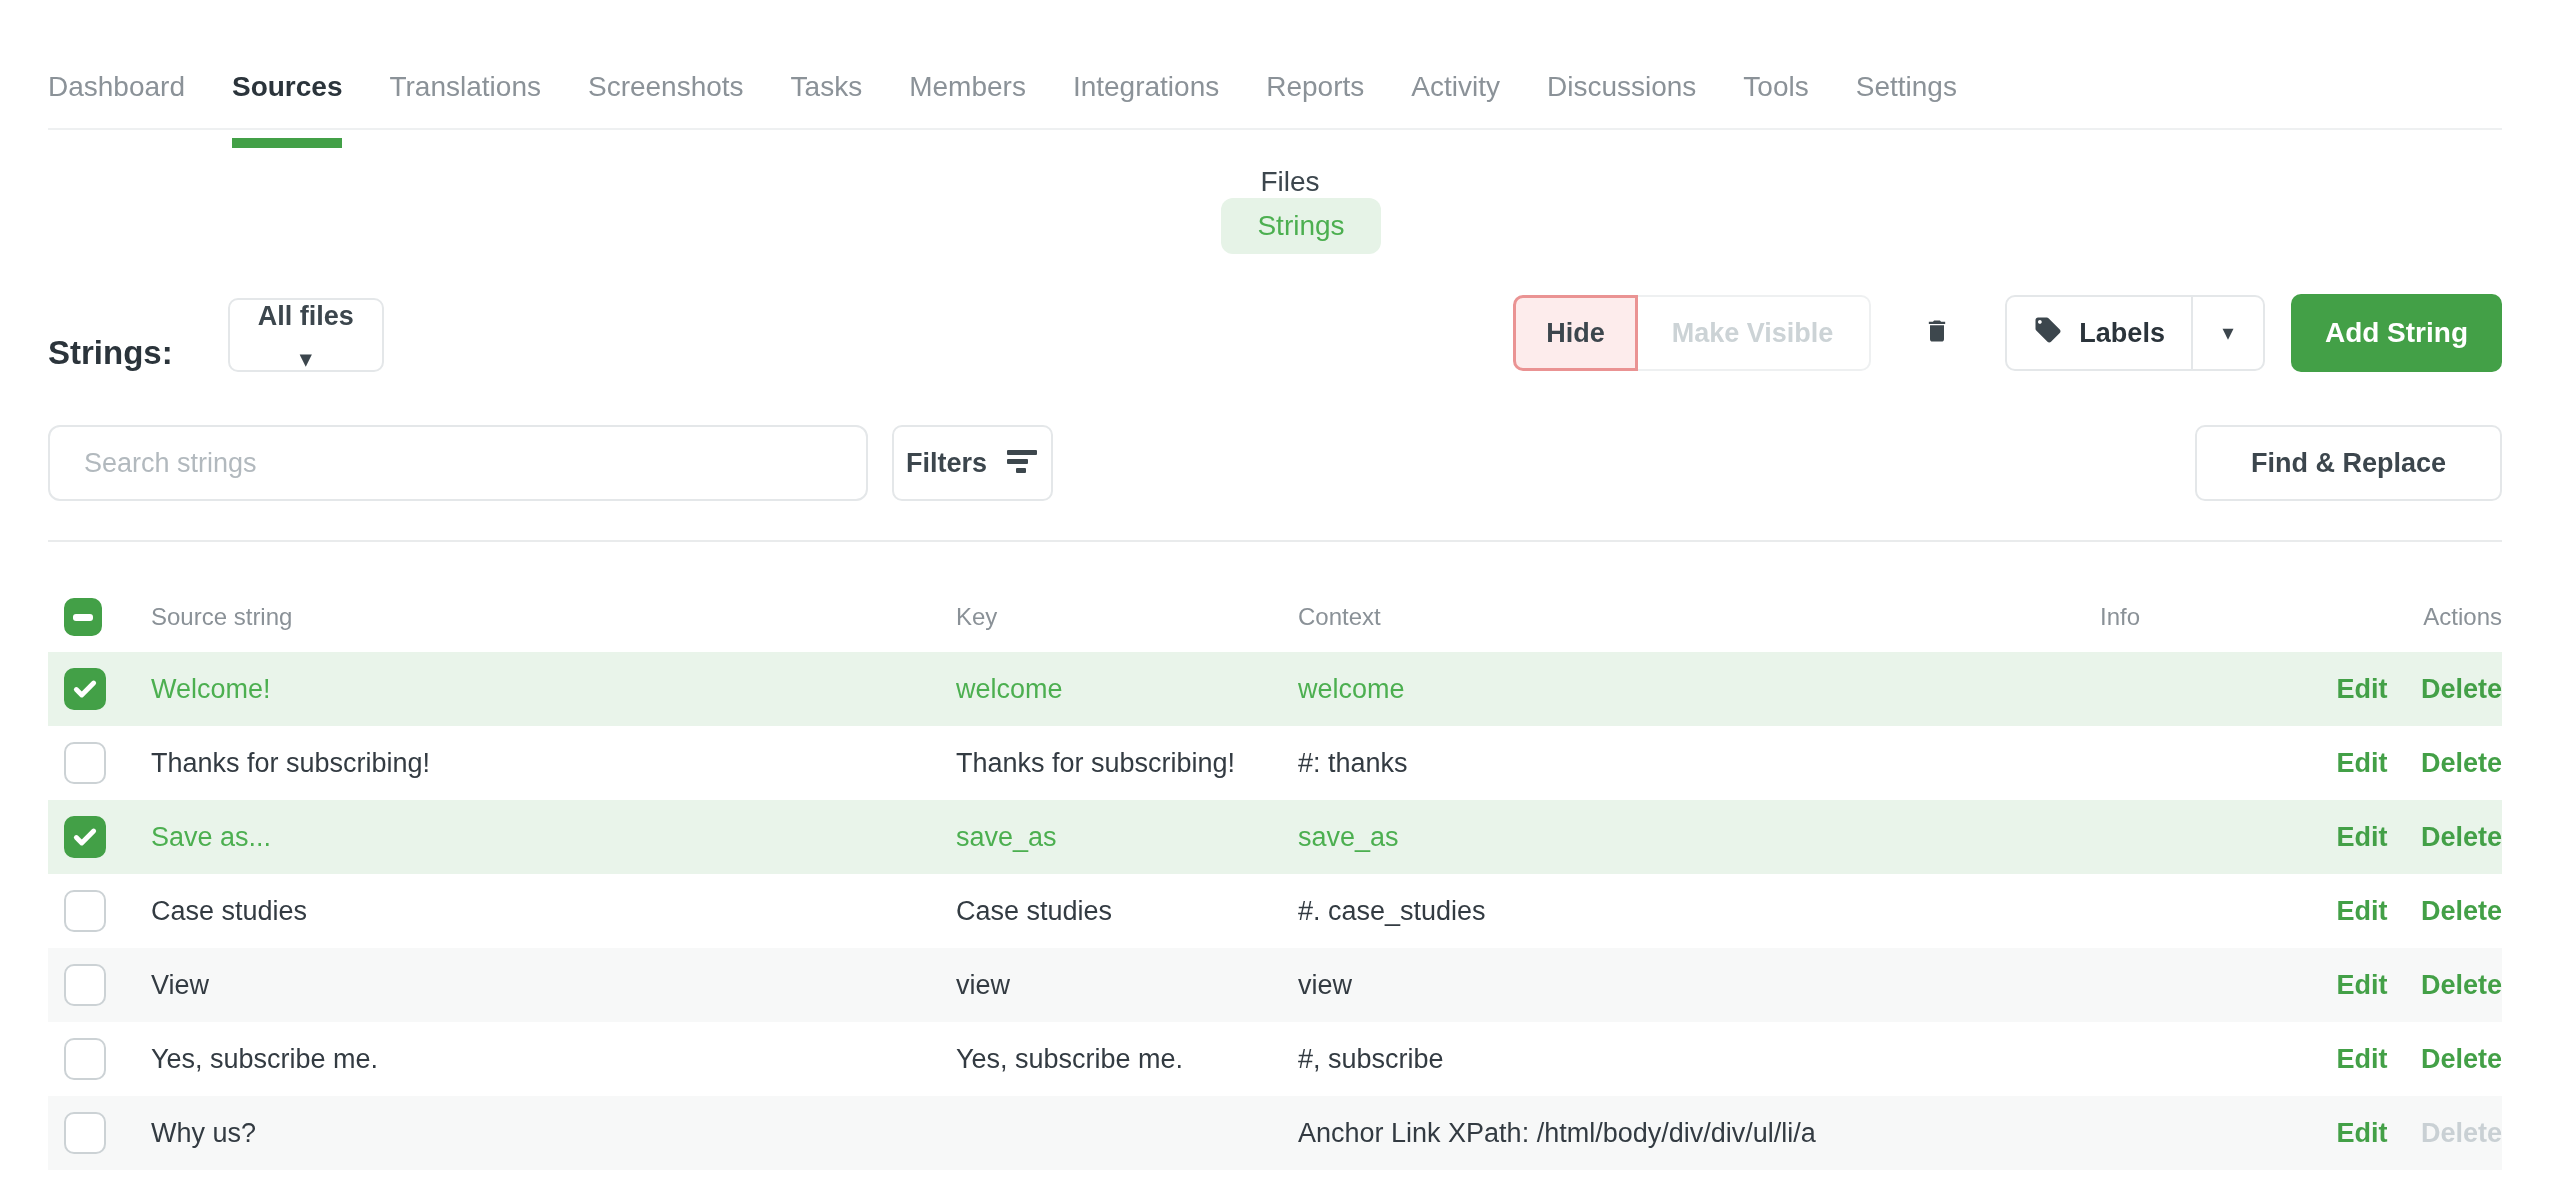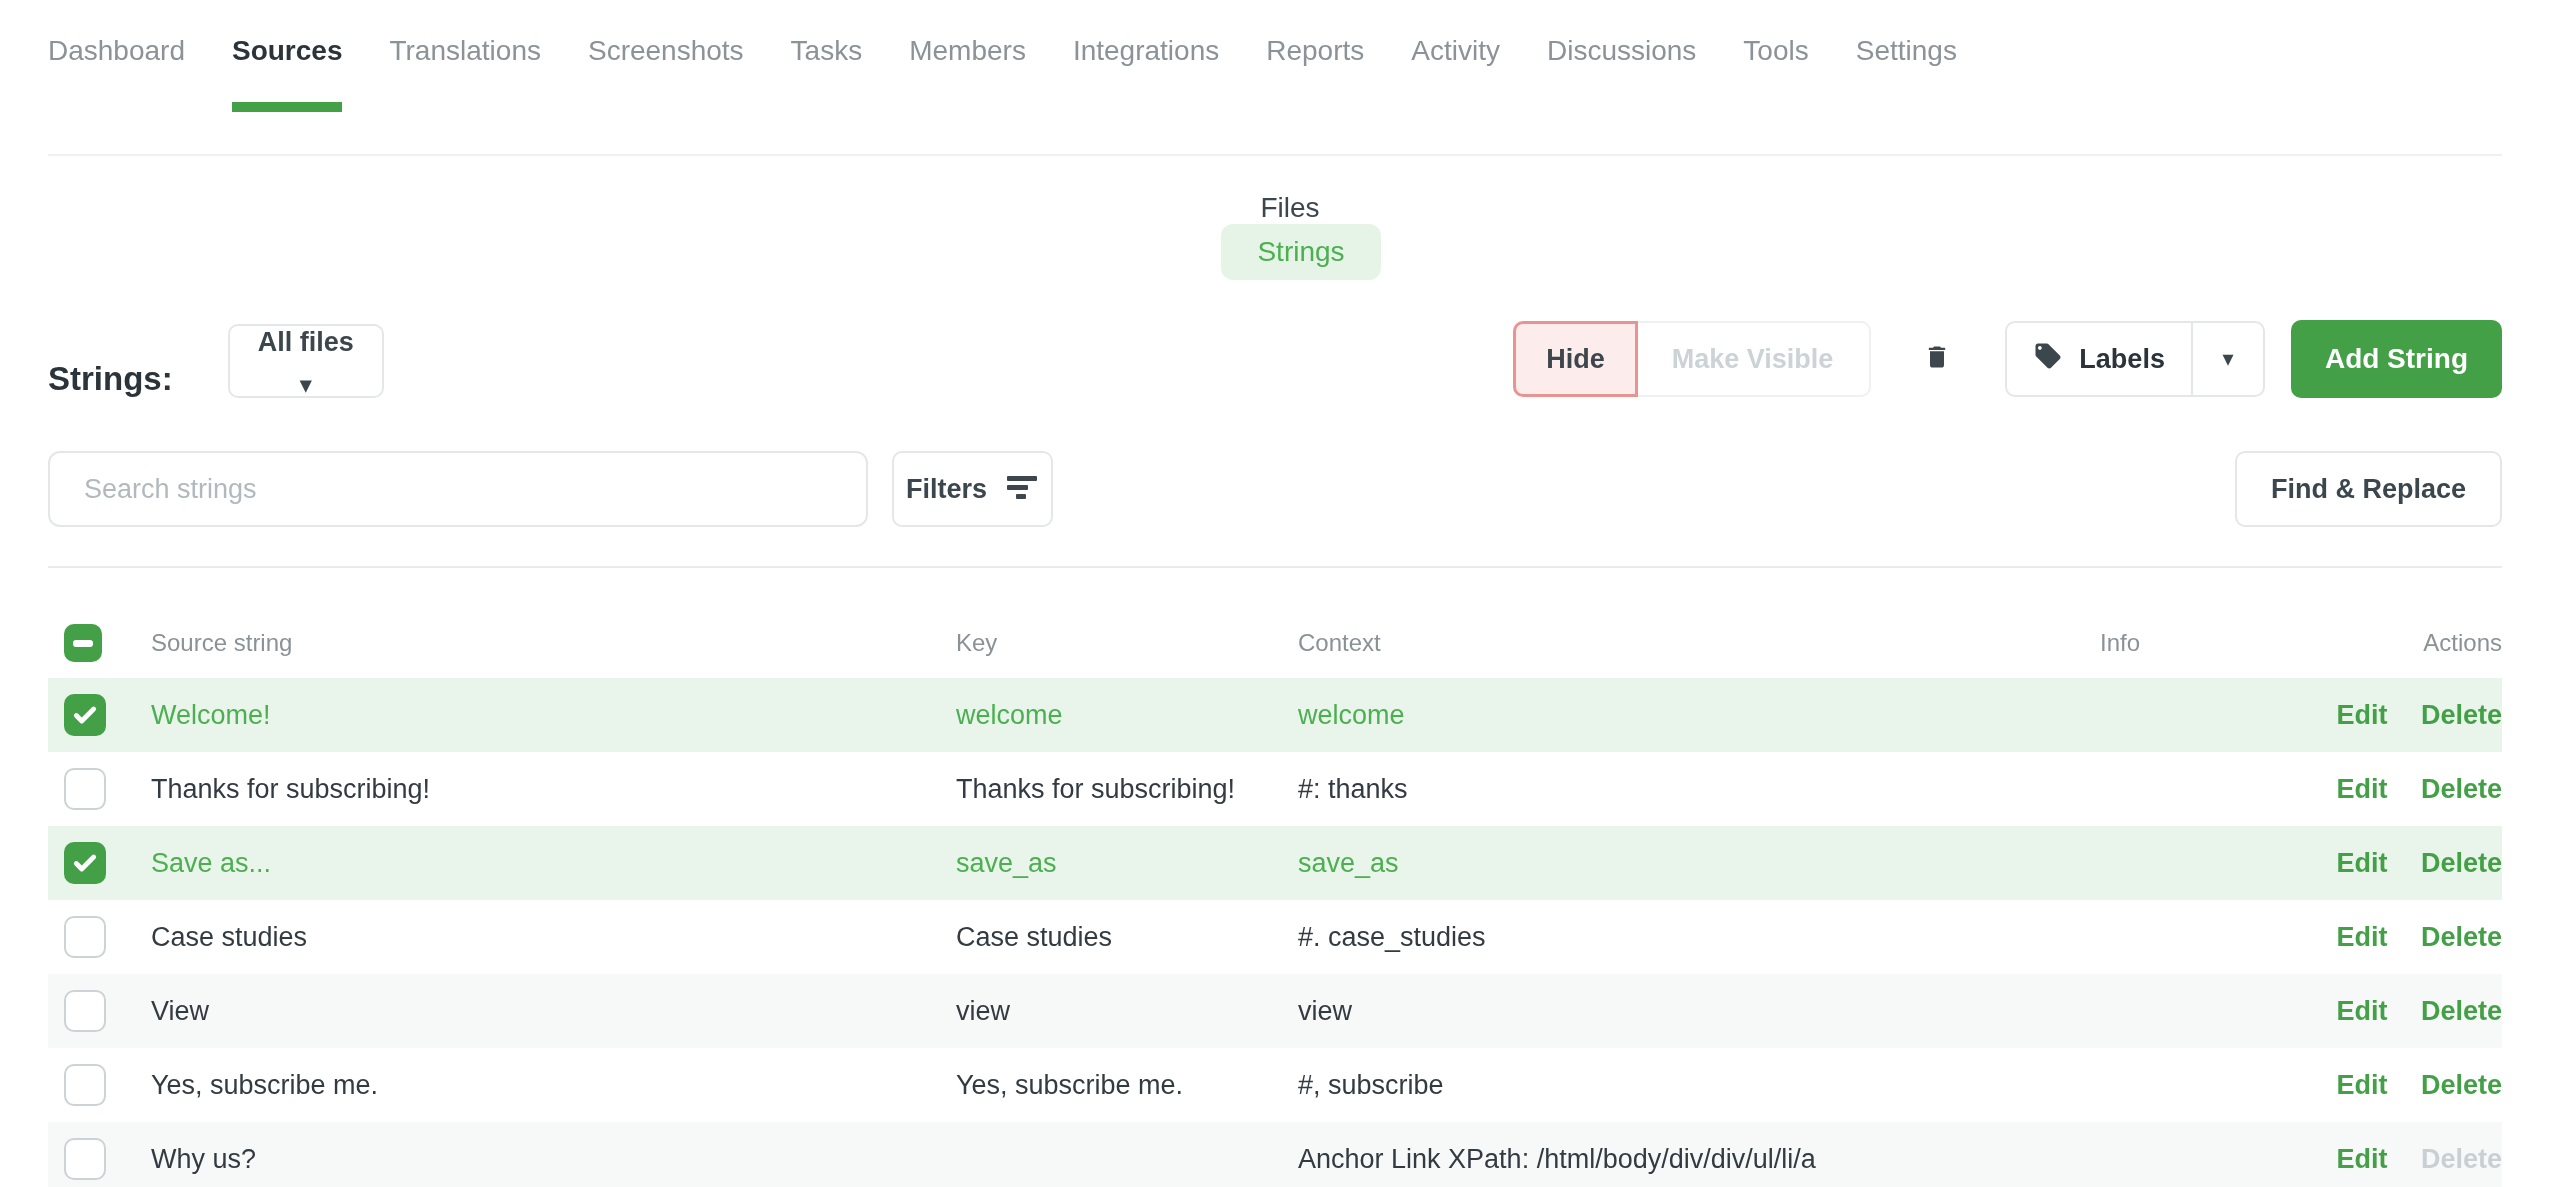--- a/index.html
+++ b/index.html
@@ -9,21 +9,21 @@
     background: #ffffff;
     font-family: "Liberation Sans", sans-serif;
     color: #333b42;
     overflow: hidden;
   }
   .container { padding: 0 48px; }
 
   
   .topnav {
     display: flex; gap: 47px;
-    padding-top: 34px; height: 156px;
+    padding-top: 70px; height: 130px;
     border-bottom: 2px solid #eef0f1;
   }
   .nav-item {
     position: relative; height: 82px;
     font-size: 28px; line-height: 34px;
     color: #8b9298; cursor: pointer; white-space: nowrap;
   }
   .nav-item[data-state="active"] { color: #2b343b; font-weight: bold; }
   .nav-item[data-state="active"]::after {
     content: ""; position: absolute; left: 0; right: 0;
@@ -90,21 +90,21 @@
   
   .search-row { display: flex; align-items: center; margin-top: 52px; height: 78px; }
   .search-input {
     width: 820px; height: 76px; padding: 0 34px;
     border: 2px solid #e4e7e9; border-radius: 12px;
     font-family: "Liberation Sans", sans-serif;
     font-size: 27px; color: #3c464d; outline: none;
   }
   .search-input::placeholder { color: #b2b9be; }
   .btn-filters { margin-left: 24px; height: 76px; padding: 0 12px; gap: 18px; font-weight: 600; }
-  .btn-find-replace { margin-left: auto; height: 76px; padding: 0 34px; font-weight: bold; }
+  .btn-find-replace { margin-left: auto; height: 76px; padding: 0 54px; font-weight: bold; }
 
   .divider { margin-top: 38px; border-top: 2px solid #e9ebec; }
 
   
   .table { margin-top: 40px; }
   .grid-cols {
     display: grid;
     grid-template-columns: 87px 805px 342px 737px 170px 1fr;
     align-items: center;
     padding-left: 16px;

